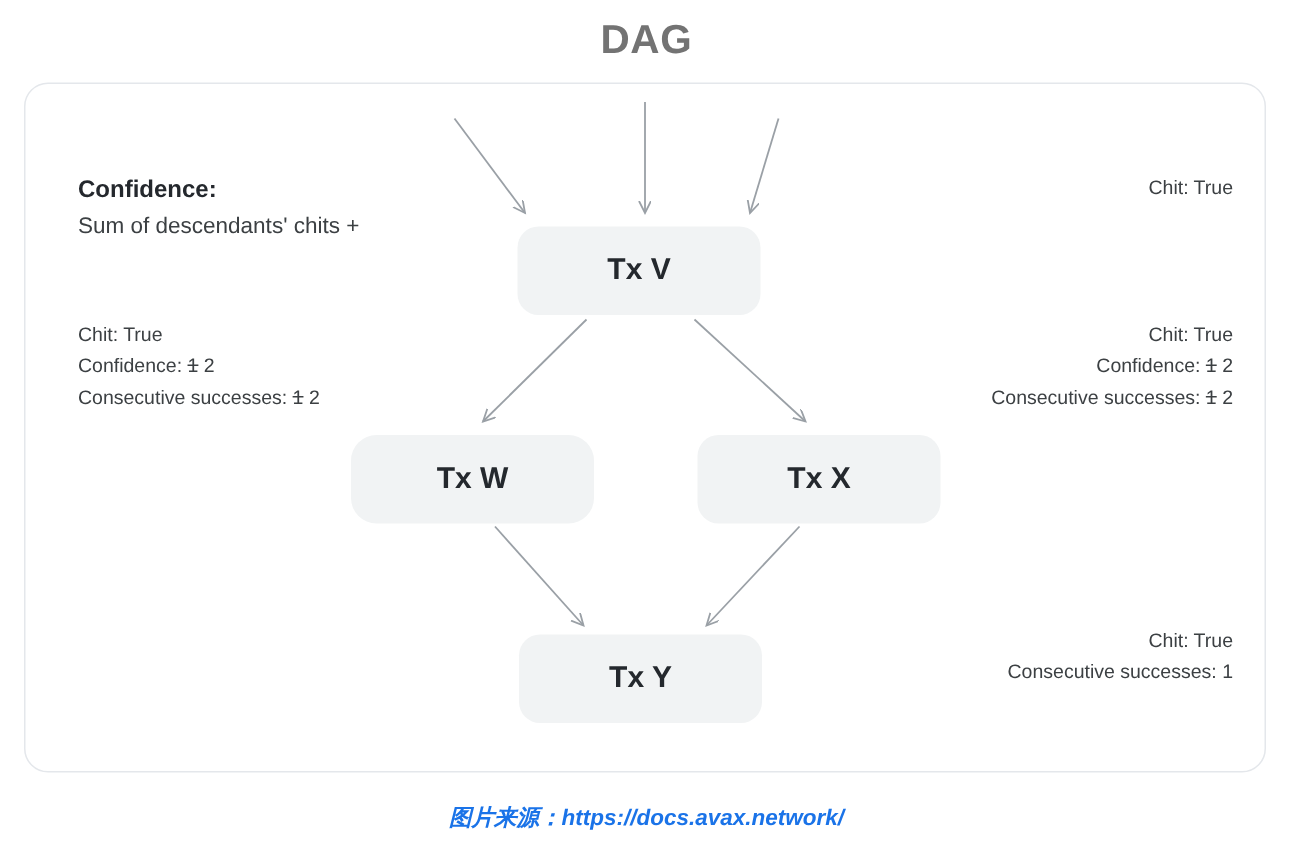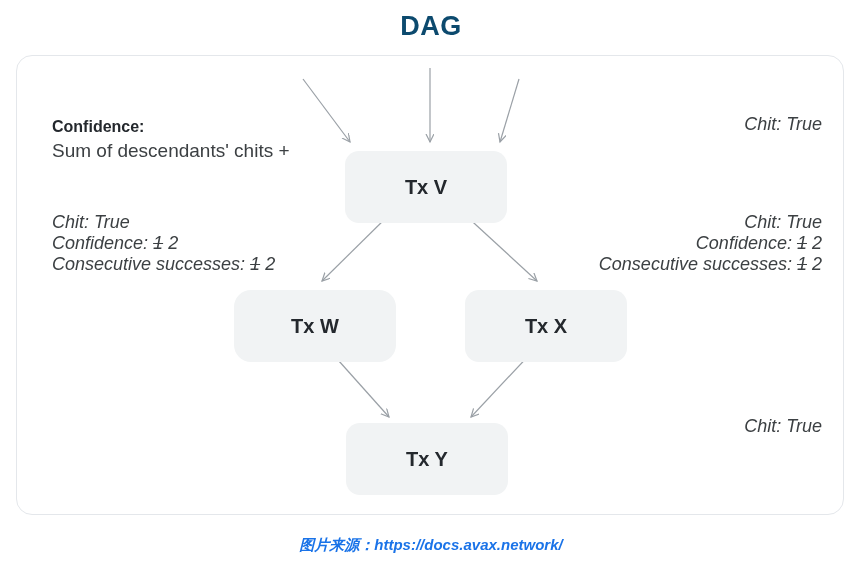--- a/index.html
+++ b/index.html
@@ -8,43 +8,43 @@
     width: 862px; height: 577px;
     font-family: "Liberation Sans", sans-serif;
   }
   .canvas {
     position: relative; width: 862px; height: 577px;
     background: #ffffff; overflow: hidden;
   }
   .title {
     position: absolute; top: 11px; left: 0; width: 100%;
     text-align: center; font-size: 27px; font-weight: 700;
-    color: #0c4a6e; letter-spacing: 0.5px;
+    color: #737373; letter-spacing: 0.5px;
   }
   .card {
     position: absolute; left: 16px; top: 55px; width: 828px; height: 460px;
     border: 1px solid var(--card-border); border-radius: 16px; background: #fff;
   }
   .arrows { position: absolute; left: 0; top: 0; pointer-events: none; }
   .arrows line { stroke: var(--arrow); stroke-width: 1.2; }
   .arrowhead { stroke: var(--arrow); fill: none; stroke-width: 1.2; }
   .node {
-    position: absolute; width: 162px; height: 72px;
+    position: absolute; width: 162px; height: 59px;
     background: var(--node-bg); border-radius: 14px;
     display: flex; align-items: center; justify-content: center;
     font-size: 20px; font-weight: 700; color: #24282d;
   }
   .node-v { left: 345px; top: 151px; }
   .node-w { left: 234px; top: 290px; border-radius: 17px; }
   .node-x { left: 465px; top: 290px; }
   .node-y { left: 346px; top: 423px; }
   .def { position: absolute; left: 52px; top: 118px; width: 250px; color: var(--text); }
   .def-heading { font-size: 16px; font-weight: 700; color: #24282d; margin-bottom: 5px; }
-  .def-body { font-size: 19px; line-height: 20px; }
-  .stats { position: absolute; font-size: 18px; line-height: 21px; color: var(--text); font-style: italic; }
+  .def-body { font-size: 15px; line-height: 20px; }
+  .stats { position: absolute; font-size: 13px; line-height: 21px; color: var(--text); }
   .stats.right { right: 40px; text-align: right; }
   .stats-left-w { left: 52px; top: 212px; }
   .stats-right-v { top: 114px; }
   .stats-right-x { top: 212px; }
   .stats-right-y { top: 416px; }
   .old { text-decoration: line-through; }
   .old:empty { display: none; }
   .caption {
     position: absolute; top: 536px; left: 0; width: 100%;
     text-align: center; font-size: 15px; font-weight: 700; font-style: italic;
@@ -112,17 +112,22 @@
     </div>
     <div>
       <span>Consecutive successes:</span>
       <span class="old">1</span>
       <span>2</span>
     </div>
   </div>
 
   <div class="stats right stats-right-y">
     <div>Chit: True</div>
+    <div>
+      <span>Consecutive successes:</span>
+      
+      <span>1</span>
+    </div>
   </div>
 
   <div class="caption">图片来源：https://docs.avax.network/</div>
 
 </div>
 
 </body></html>

